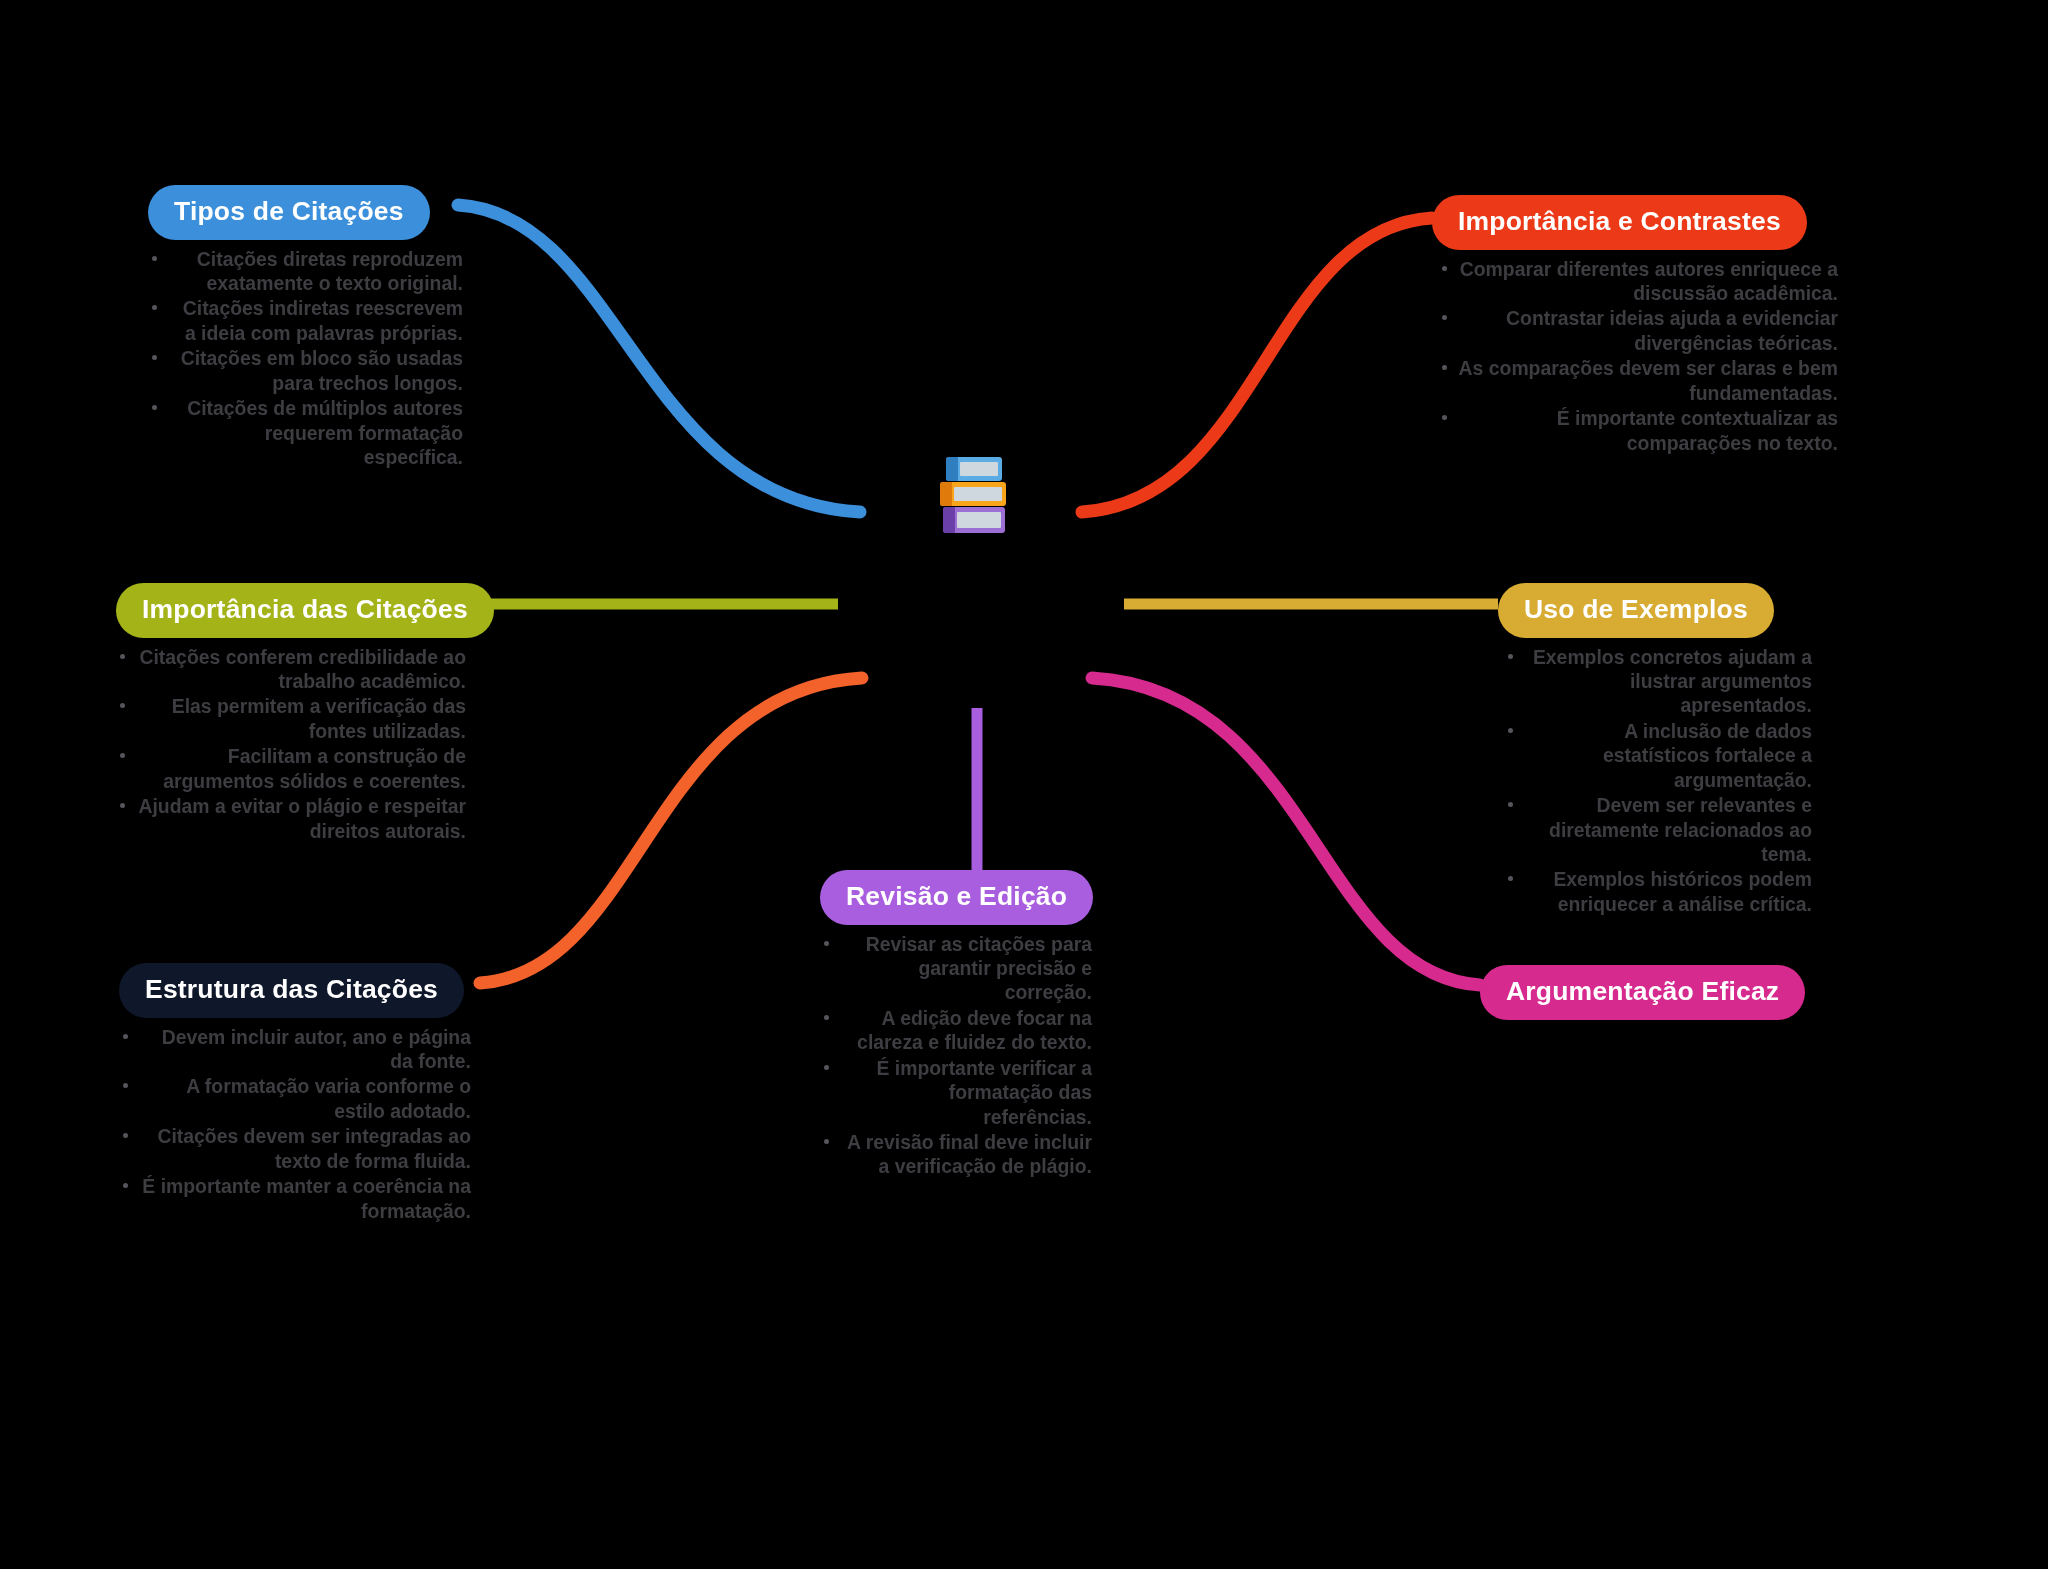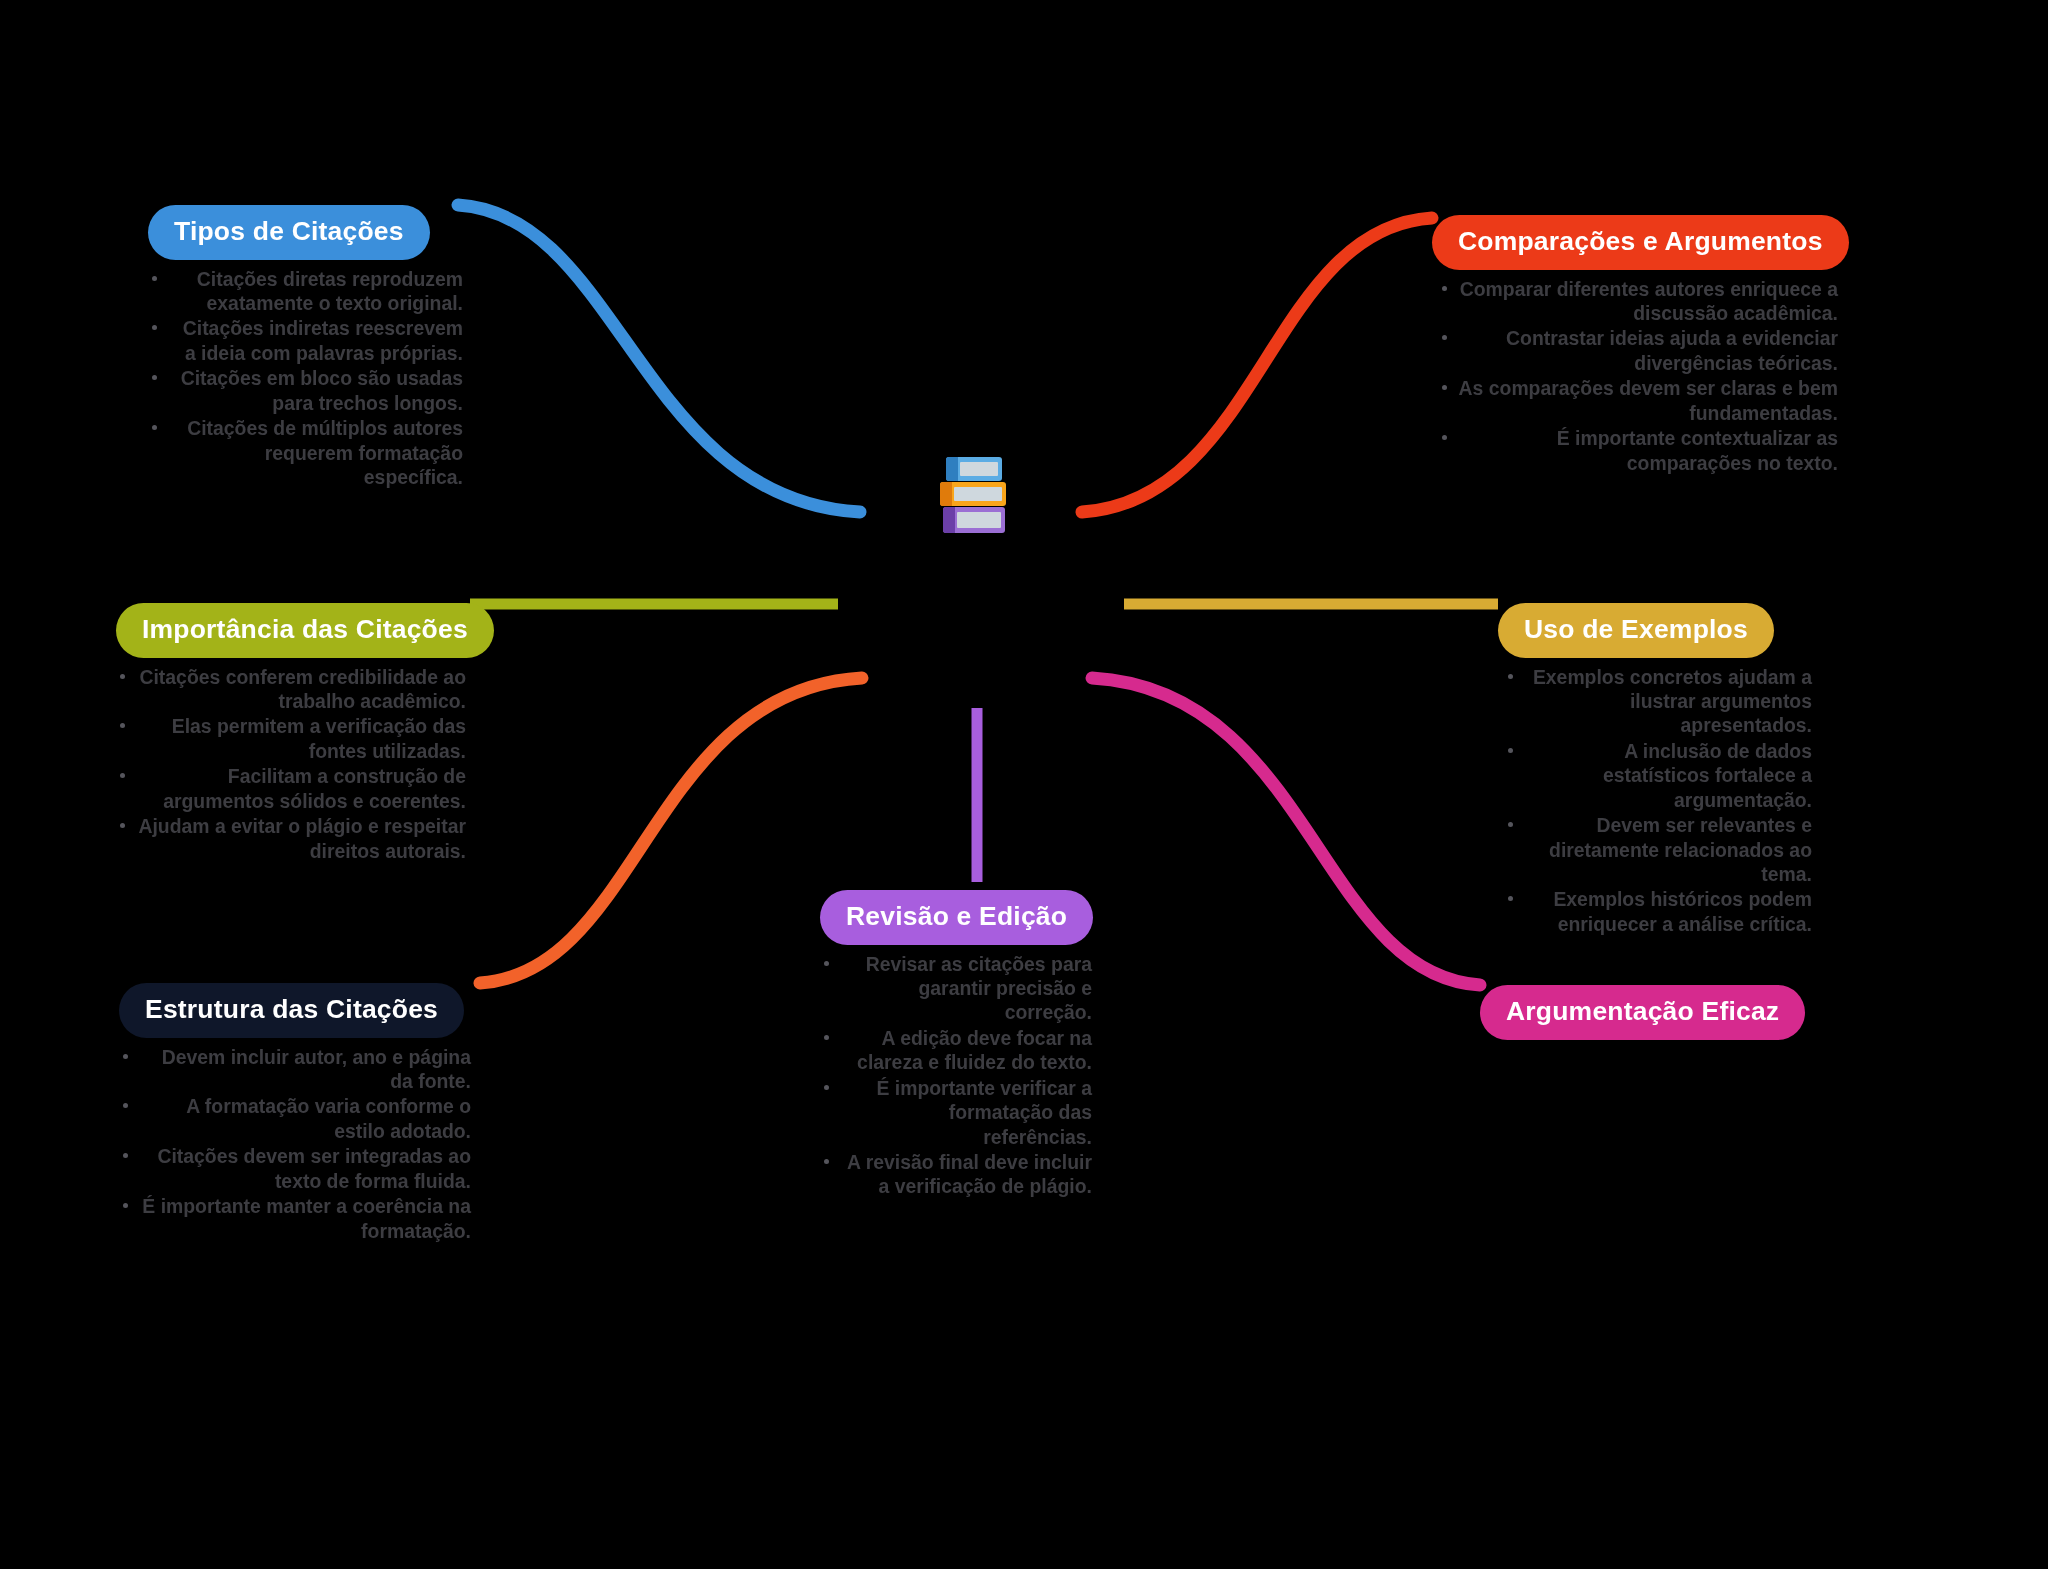--- a/index.html
+++ b/index.html
@@ -15,21 +15,20 @@
   .pill{
     display:inline-block;
     border-radius:999px;
     color:#ffffff;
     font-weight:bold;
     font-size:26.5px;
     letter-spacing:.2px;
     line-height:1;
     padding:13px 26px 15px 26px;
     white-space:nowrap;
-    margin-top:20px;
   }
   .bullets{
     list-style:none;
     margin:7px 0 0 0;
     padding:0;
   }
   .bullets li{
     position:relative;
     color:#3d3d42;
     font-size:19.4px;
@@ -122,21 +121,21 @@
     <div class="pill" style="background:#3b8fdb">Tipos de Citações</div>
     <ul class="bullets">
       <li>Citações diretas reproduzem exatamente o texto original.</li>
       <li>Citações indiretas reescrevem a ideia com palavras próprias.</li>
       <li>Citações em bloco são usadas para trechos longos.</li>
       <li>Citações de múltiplos autores requerem formatação específica.</li>
     </ul>
   </div>
 
   <div class="node right" id="node-comparacoes">
-    <div class="pill" style="background:#ec3a18">Comparações e Argumentos</div>
+    <div class="pill" style="background:#ec3a18">Importância e Contrastes</div>
     <ul class="bullets">
       <li>Comparar diferentes autores enriquece a discussão acadêmica.</li>
       <li>Contrastar ideias ajuda a evidenciar divergências teóricas.</li>
       <li>As comparações devem ser claras e bem fundamentadas.</li>
       <li>É importante contextualizar as comparações no texto.</li>
     </ul>
   </div>
 
   <div class="node left" id="node-importancia">
     <div class="pill" style="background:#a3b318">Importância das Citações</div>

